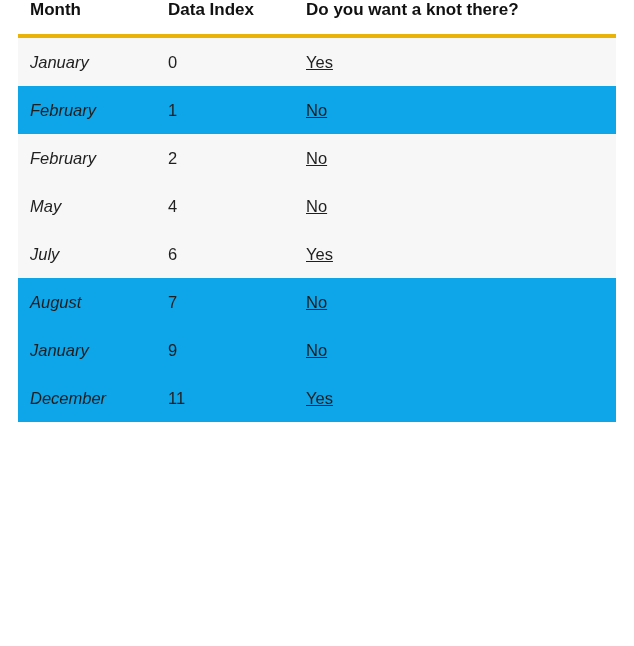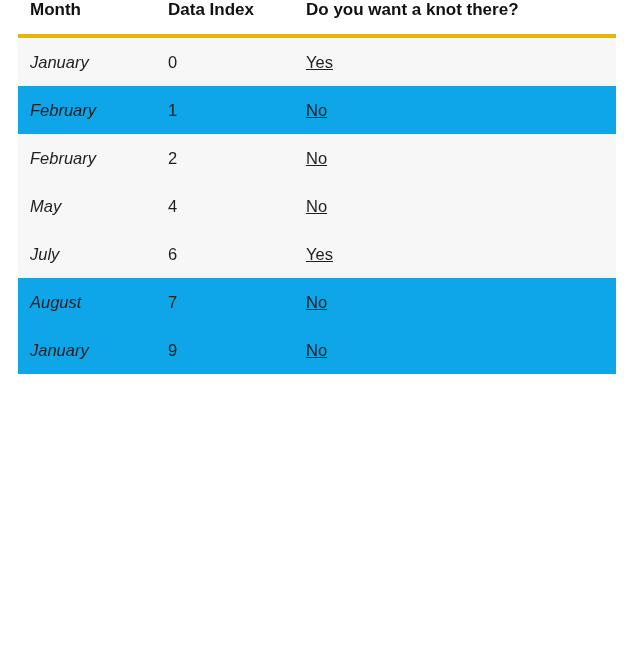--- a/index.html
+++ b/index.html
@@ -102,15 +102,20 @@
       <tr class="even-row">
         <td class="td-month">August</td>
         <td class="td-index">7</td>
         <td class="td-knot">No</td>
       </tr>
       <tr class="even-row">
         <td class="td-month">January</td>
         <td class="td-index">9</td>
         <td class="td-knot">No</td>
       </tr>
+      <tr class="even-row">
+        <td class="td-month">December</td>
+        <td class="td-index">11</td>
+        <td class="td-knot">Yes</td>
+      </tr>
     </tbody>
   </table>
 </div>
 
 </body></html>

